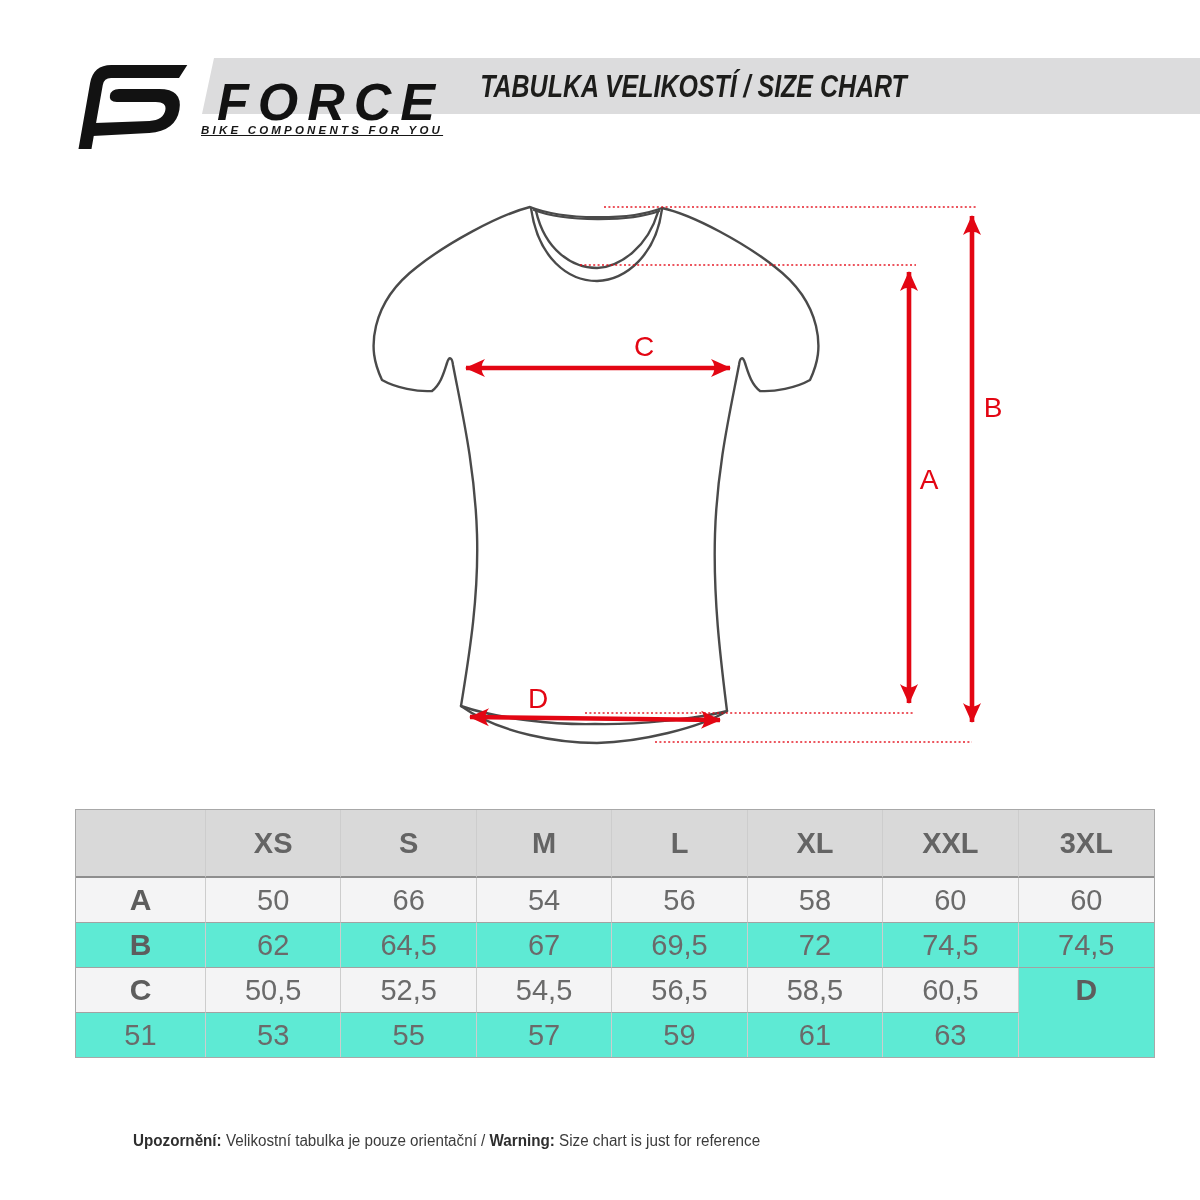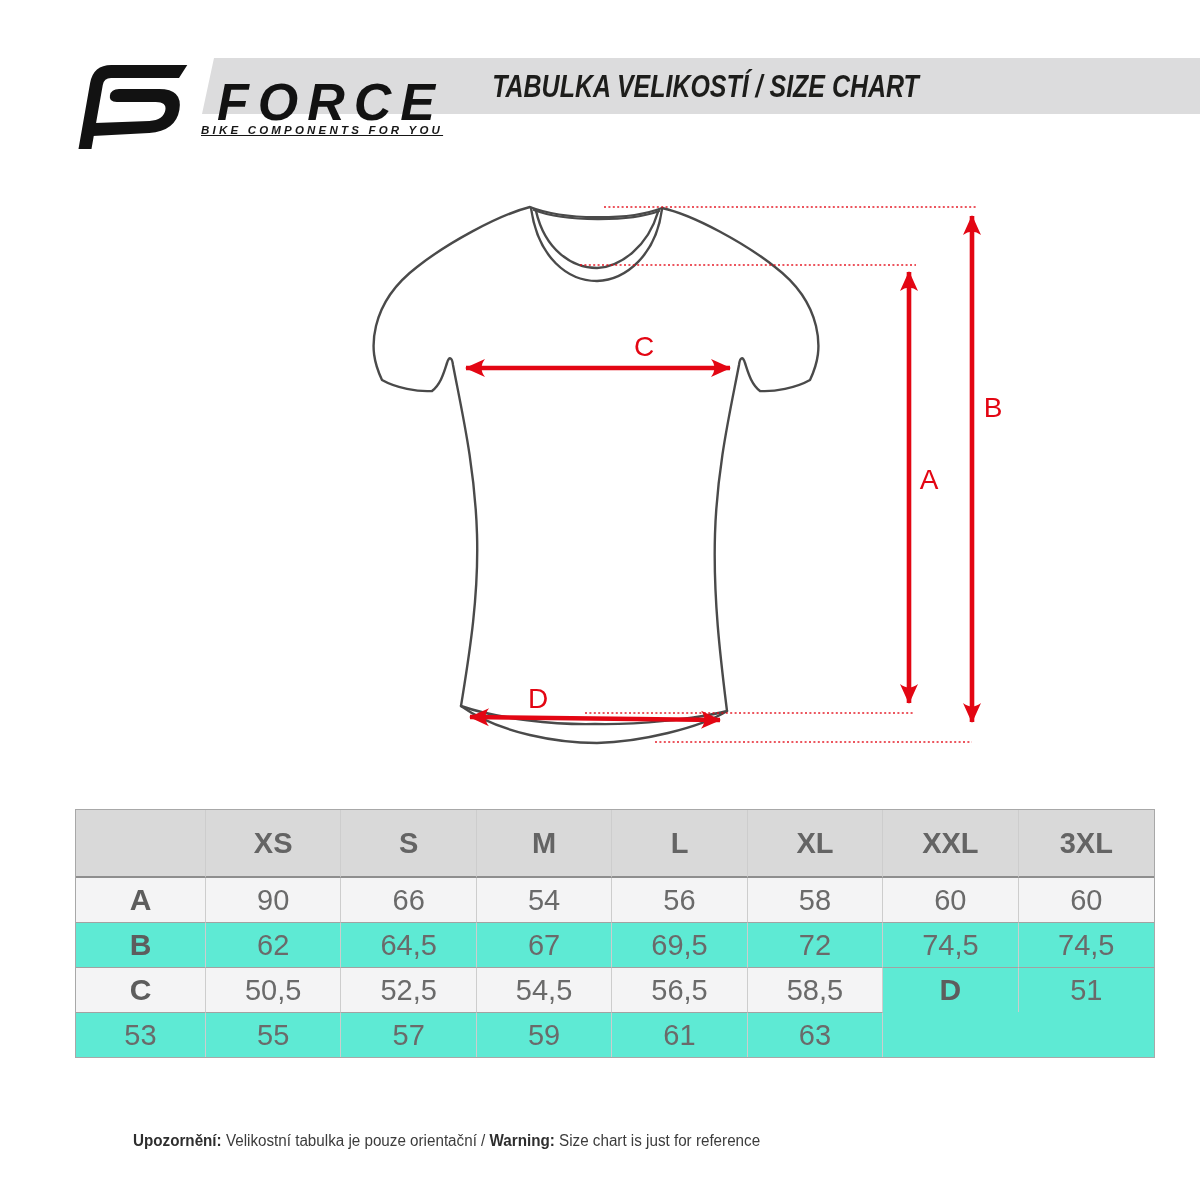--- a/index.html
+++ b/index.html
@@ -8,21 +8,21 @@
 
   
   .band{position:absolute;left:202px;top:58px;width:998px;height:56px;background:#dcdcdd;
         clip-path:polygon(12px 0,100% 0,100% 100%,0 100%);}
   .logo-mark{position:absolute;left:68px;top:60px;}
   .brand-name{position:absolute;left:209px;top:76px;font-size:52px;line-height:1;
               font-weight:bold;font-style:italic;letter-spacing:9px;color:#121212;white-space:nowrap;margin-left:8px;}
   .brand-tagline{position:absolute;left:201px;top:124px;font-size:11.5px;font-weight:bold;
                  font-style:italic;letter-spacing:3.2px;color:#161616;white-space:nowrap;text-decoration:underline;}
   .title-wrap{position:absolute;left:420px;top:58px;width:570px;height:56px;
-              display:flex;align-items:center;justify-content:center;}
+              display:flex;align-items:center;justify-content:flex-start;}
   .title-wrap .title{display:inline-block;font-size:32px;font-weight:bold;font-style:italic;
               color:#1d1d1b;white-space:nowrap;transform:scaleX(0.78);transform-origin:center;}
 
   
   .diagram{position:absolute;left:0;top:150px;width:1200px;height:660px;}
   .diagram text{font-family:"Liberation Sans",sans-serif;font-size:28px;fill:#e30613;}
 
   
   .size-table{position:absolute;left:75px;top:809px;width:1078px;display:grid;
               grid-template-columns:130px repeat(7,1fr);border:1px solid #a8a8a8;background:#5eead4;}
@@ -121,21 +121,21 @@
     <div class="cell th"></div>
     <div class="cell th">XS</div>
     <div class="cell th">S</div>
     <div class="cell th">M</div>
     <div class="cell th">L</div>
     <div class="cell th">XL</div>
     <div class="cell th">XXL</div>
     <div class="cell th">3XL</div>
 
     <div class="cell dr alt rl">A</div>
-    <div class="cell dr alt dv">90</div>
+    <div class="cell dr alt dv">50</div>
     <div class="cell dr alt dv">66</div>
     <div class="cell dr alt dv">54</div>
     <div class="cell dr alt dv">56</div>
     <div class="cell dr alt dv">58</div>
     <div class="cell dr alt dv">60</div>
     <div class="cell dr alt dv">60</div>
 
     <div class="cell dr rl">B</div>
     <div class="cell dr dv">62</div>
     <div class="cell dr dv">64,5</div>
@@ -144,20 +144,21 @@
     <div class="cell dr dv">72</div>
     <div class="cell dr dv">74,5</div>
     <div class="cell dr dv">74,5</div>
 
     <div class="cell dr alt rl">C</div>
     <div class="cell dr alt dv">50,5</div>
     <div class="cell dr alt dv">52,5</div>
     <div class="cell dr alt dv">54,5</div>
     <div class="cell dr alt dv">56,5</div>
     <div class="cell dr alt dv">58,5</div>
+    <div class="cell dr alt dv">60,5</div>
 
     <div class="cell dr rl">D</div>
     <div class="cell dr dv">51</div>
     <div class="cell dr dv">53</div>
     <div class="cell dr dv">55</div>
     <div class="cell dr dv">57</div>
     <div class="cell dr dv">59</div>
     <div class="cell dr dv">61</div>
     <div class="cell dr dv">63</div>
   </div>

